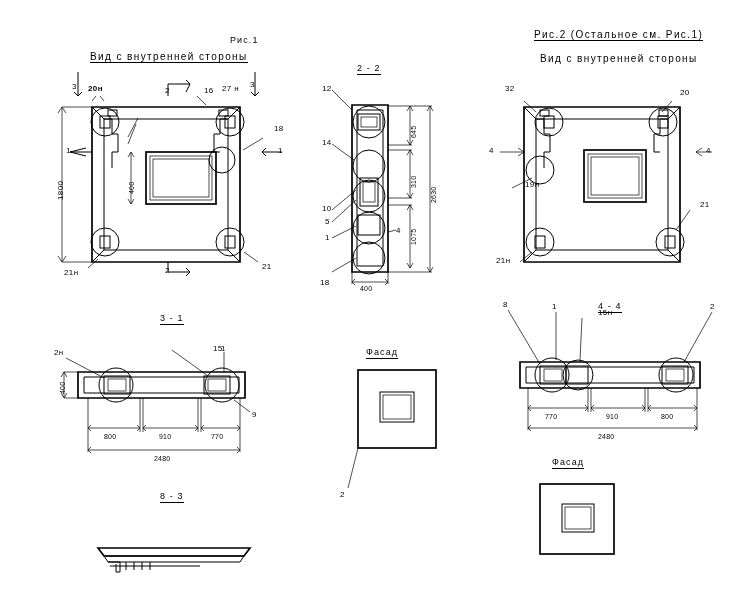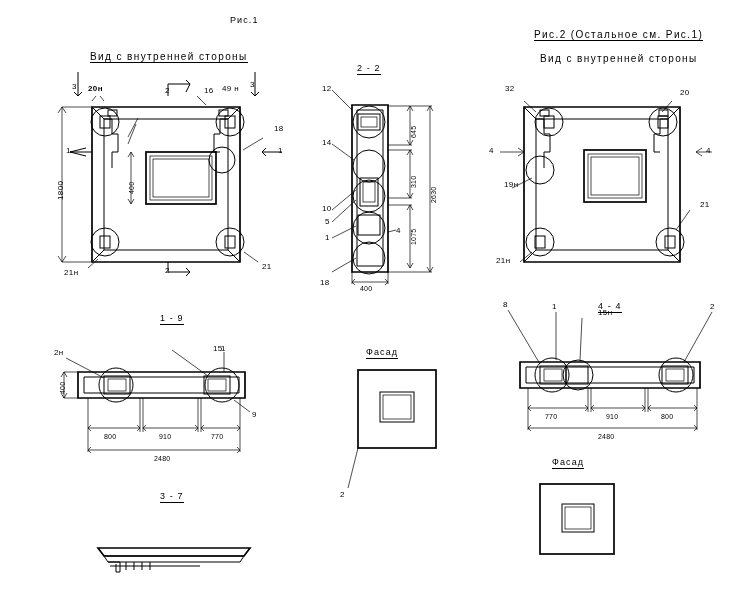--- a/index.html
+++ b/index.html
@@ -243,28 +243,28 @@
     <g>
       <path class="ln2" d="M98 548 L250 548 L244 556 L104 556 Z"></path>
       <path class="ln" d="M104 556 L244 556 L240 562 L108 562 Z"></path>
       <path class="ln" d="M108 562 L120 562 L120 572 L116 572 L116 564"></path>
       <path class="ln" d="M126 562 L126 570 M134 562 L134 570 M142 562 L142 570 M150 562 L150 570"></path>
       <path class="ln" d="M110 566 L200 566"></path>
     </g>
 
   </svg>
 
-  <div class="lbl title" style="left:182px; top:16px;padding-left:48px;">Рис.1</div>
+  <div class="lbl title" style="left:182px; top:36px;padding-left:48px;">Рис.1</div>
   <div class="lbl head ul" style="left:90px; top:52px;">Вид с внутренней стороны</div>
 
   <div class="lbl" style="left:72px; top:82px;">3</div>
   <div class="lbl" style="left:250px; top:80px;">3</div>
   <div class="lbl" style="left:88px; top:84px;font-weight:bold;">20н</div>
   <div class="lbl" style="left:204px; top:86px;">16</div>
-  <div class="lbl" style="left:222px; top:84px;">49 н</div>
+  <div class="lbl" style="left:222px; top:84px;">27 н</div>
   <div class="lbl" style="left:165px; top:86px;">2</div>
   <div class="lbl" style="left:165px; top:266px;">2</div>
   <div class="lbl" style="left:274px; top:124px;">18</div>
   <div class="lbl" style="left:66px; top:146px;">1</div>
   <div class="lbl" style="left:278px; top:146px;">1</div>
   <div class="lbl" style="left:64px; top:268px;">21н</div>
   <div class="lbl" style="left:262px; top:262px;">21</div>
   <div class="lbl rot" style="left:56px; top:200px;">1800</div>
   <div class="lbl rot small" style="left:127px; top:194px;">400</div>
 
@@ -281,25 +281,25 @@
   <div class="lbl rot small" style="left:409px; top:245px;">1075</div>
   <div class="lbl rot small" style="left:429px; top:203px;">2630</div>
   <div class="lbl small" style="left:360px; top:284px;">400</div>
 
   <div class="lbl head ul" style="left:534px; top:30px;">Рис.2 (Остальное см. Рис.1)</div>
   <div class="lbl head" style="left:540px; top:54px;">Вид с внутренней   стороны</div>
   <div class="lbl" style="left:505px; top:84px;">32</div>
   <div class="lbl" style="left:680px; top:88px;">20</div>
   <div class="lbl" style="left:489px; top:146px;">4</div>
   <div class="lbl" style="left:706px; top:146px;">4</div>
-  <div class="lbl" style="left:504px; top:180px;">19н</div>
+  <div class="lbl" style="left:525px; top:180px;">19н</div>
   <div class="lbl" style="left:700px; top:200px;">21</div>
   <div class="lbl" style="left:496px; top:256px;">21н</div>
 
-  <div class="lbl title ul" style="left:160px; top:314px;">1 - 9</div>
+  <div class="lbl title ul" style="left:160px; top:314px;">3 - 1</div>
   <div class="lbl" style="left:54px; top:348px;">2н</div>
   <div class="lbl" style="left:165px; top:344px;margin-left:48px;">15</div>
   <div class="lbl" style="left:221px; top:344px;">1</div>
   <div class="lbl" style="left:252px; top:410px;">9</div>
   <div class="lbl rot small" style="left:58px; top:394px;">400</div>
   <div class="lbl small" style="left:104px; top:432px;">800</div>
   <div class="lbl small" style="left:159px; top:432px;">910</div>
   <div class="lbl small" style="left:211px; top:432px;">770</div>
   <div class="lbl small" style="left:154px; top:454px;">2480</div>
 
@@ -310,15 +310,15 @@
   <div class="lbl" style="left:710px; top:302px;">2</div>
   <div class="lbl small" style="left:545px; top:412px;">770</div>
   <div class="lbl small" style="left:606px; top:412px;">910</div>
   <div class="lbl small" style="left:661px; top:412px;">800</div>
   <div class="lbl small" style="left:598px; top:432px;">2480</div>
 
   <div class="lbl title ul" style="left:366px; top:348px;">Фасад</div>
   <div class="lbl" style="left:340px; top:490px;">2</div>
   <div class="lbl title ul" style="left:552px; top:458px;">Фасад</div>
 
-  <div class="lbl title ul" style="left:160px; top:492px;">3 - 7</div>
+  <div class="lbl title ul" style="left:160px; top:492px;">8 - 3</div>
 
 </div>
 
 </body></html>

